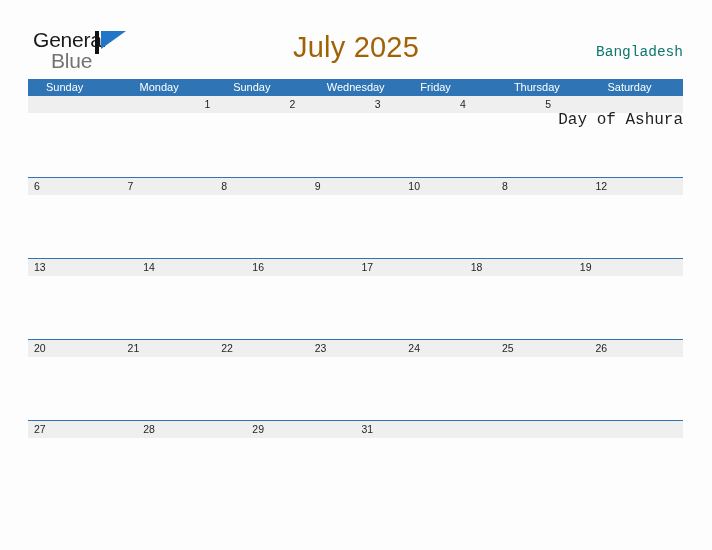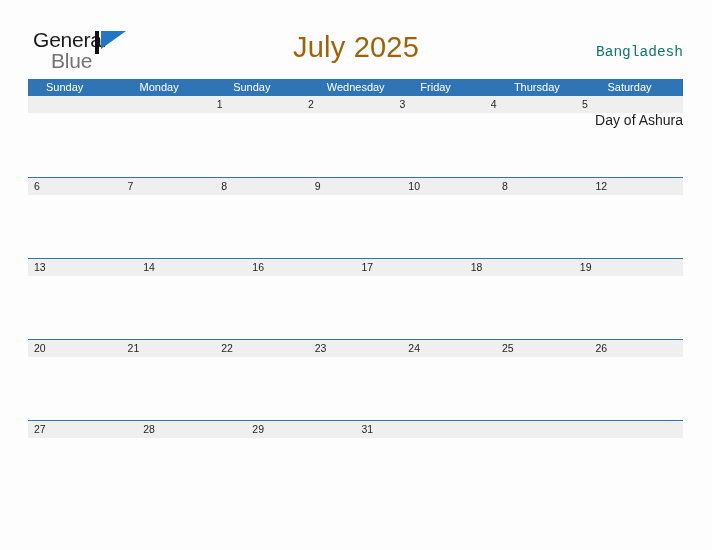--- a/index.html
+++ b/index.html
@@ -125,27 +125,27 @@
   .day-number {
     font-size: 10.5px;
     color: #1f1f1f;
     line-height: 17px;
     display: block;
     height: 17px;
     font-family: "Liberation Sans", sans-serif;
   }
 
   .day-event {
-    font-size: 14px;
+    font-size: 16px;
     color: #1f1f1f;
     line-height: 13px;
     display: block;
     margin-top: 1px;
     white-space: nowrap;
-    font-family: Liberation Sans, sans-serif;
+    font-family: Liberation Mono, monospace;
     padding-left: 13px;
   }
 </style>
 </head>
 <body>
 
 <div class="header">
 
   <div class="logo">
     <span class="logo-general">General</span>

